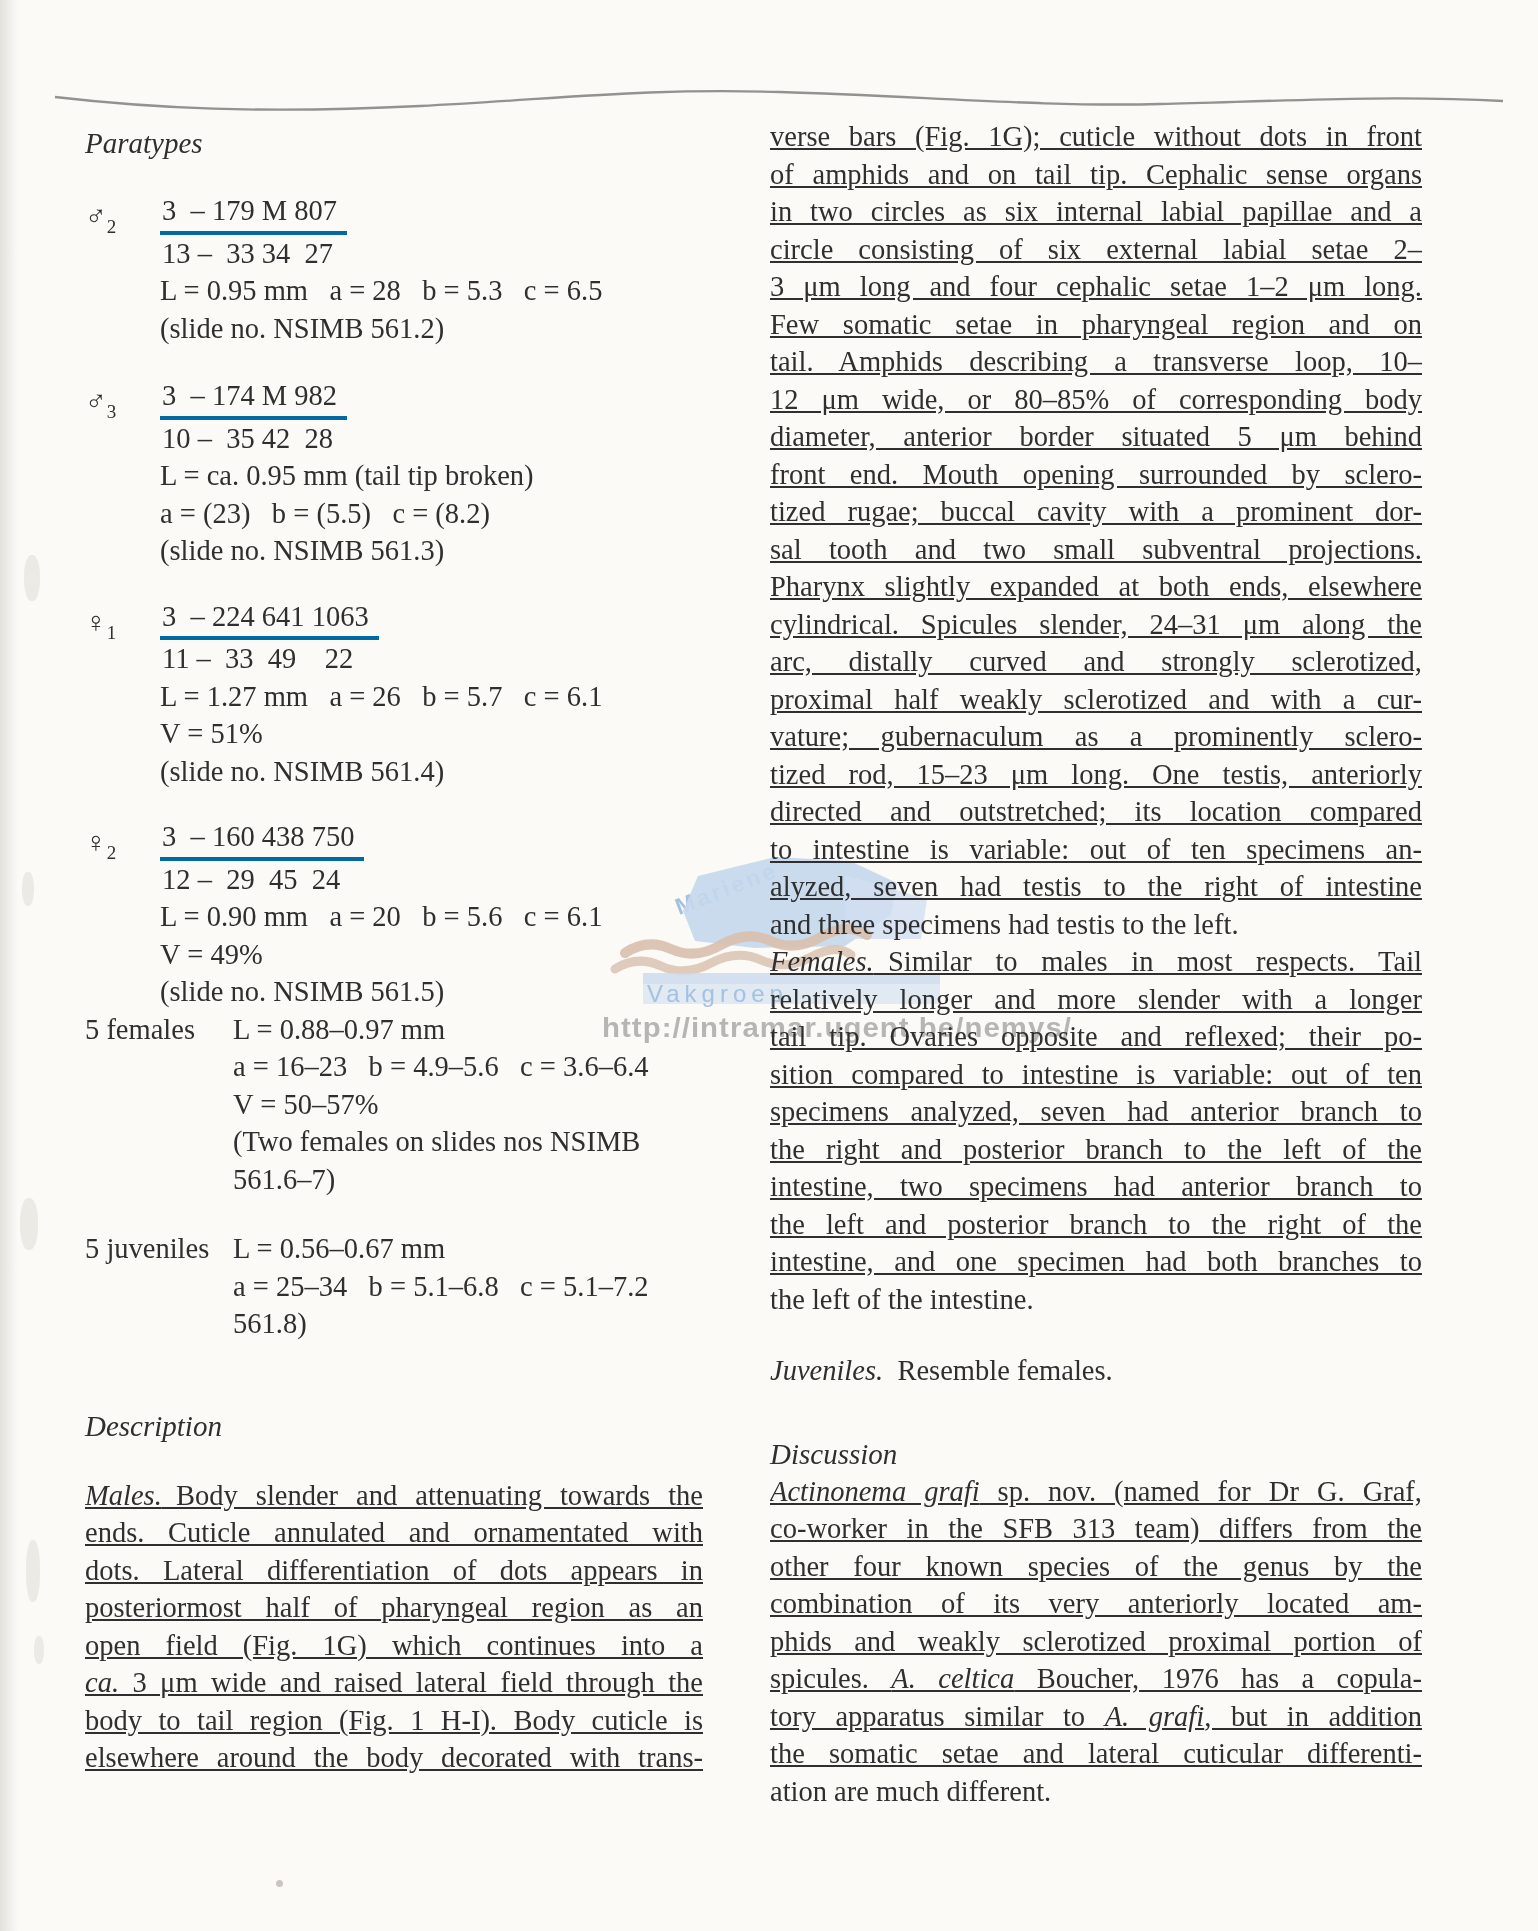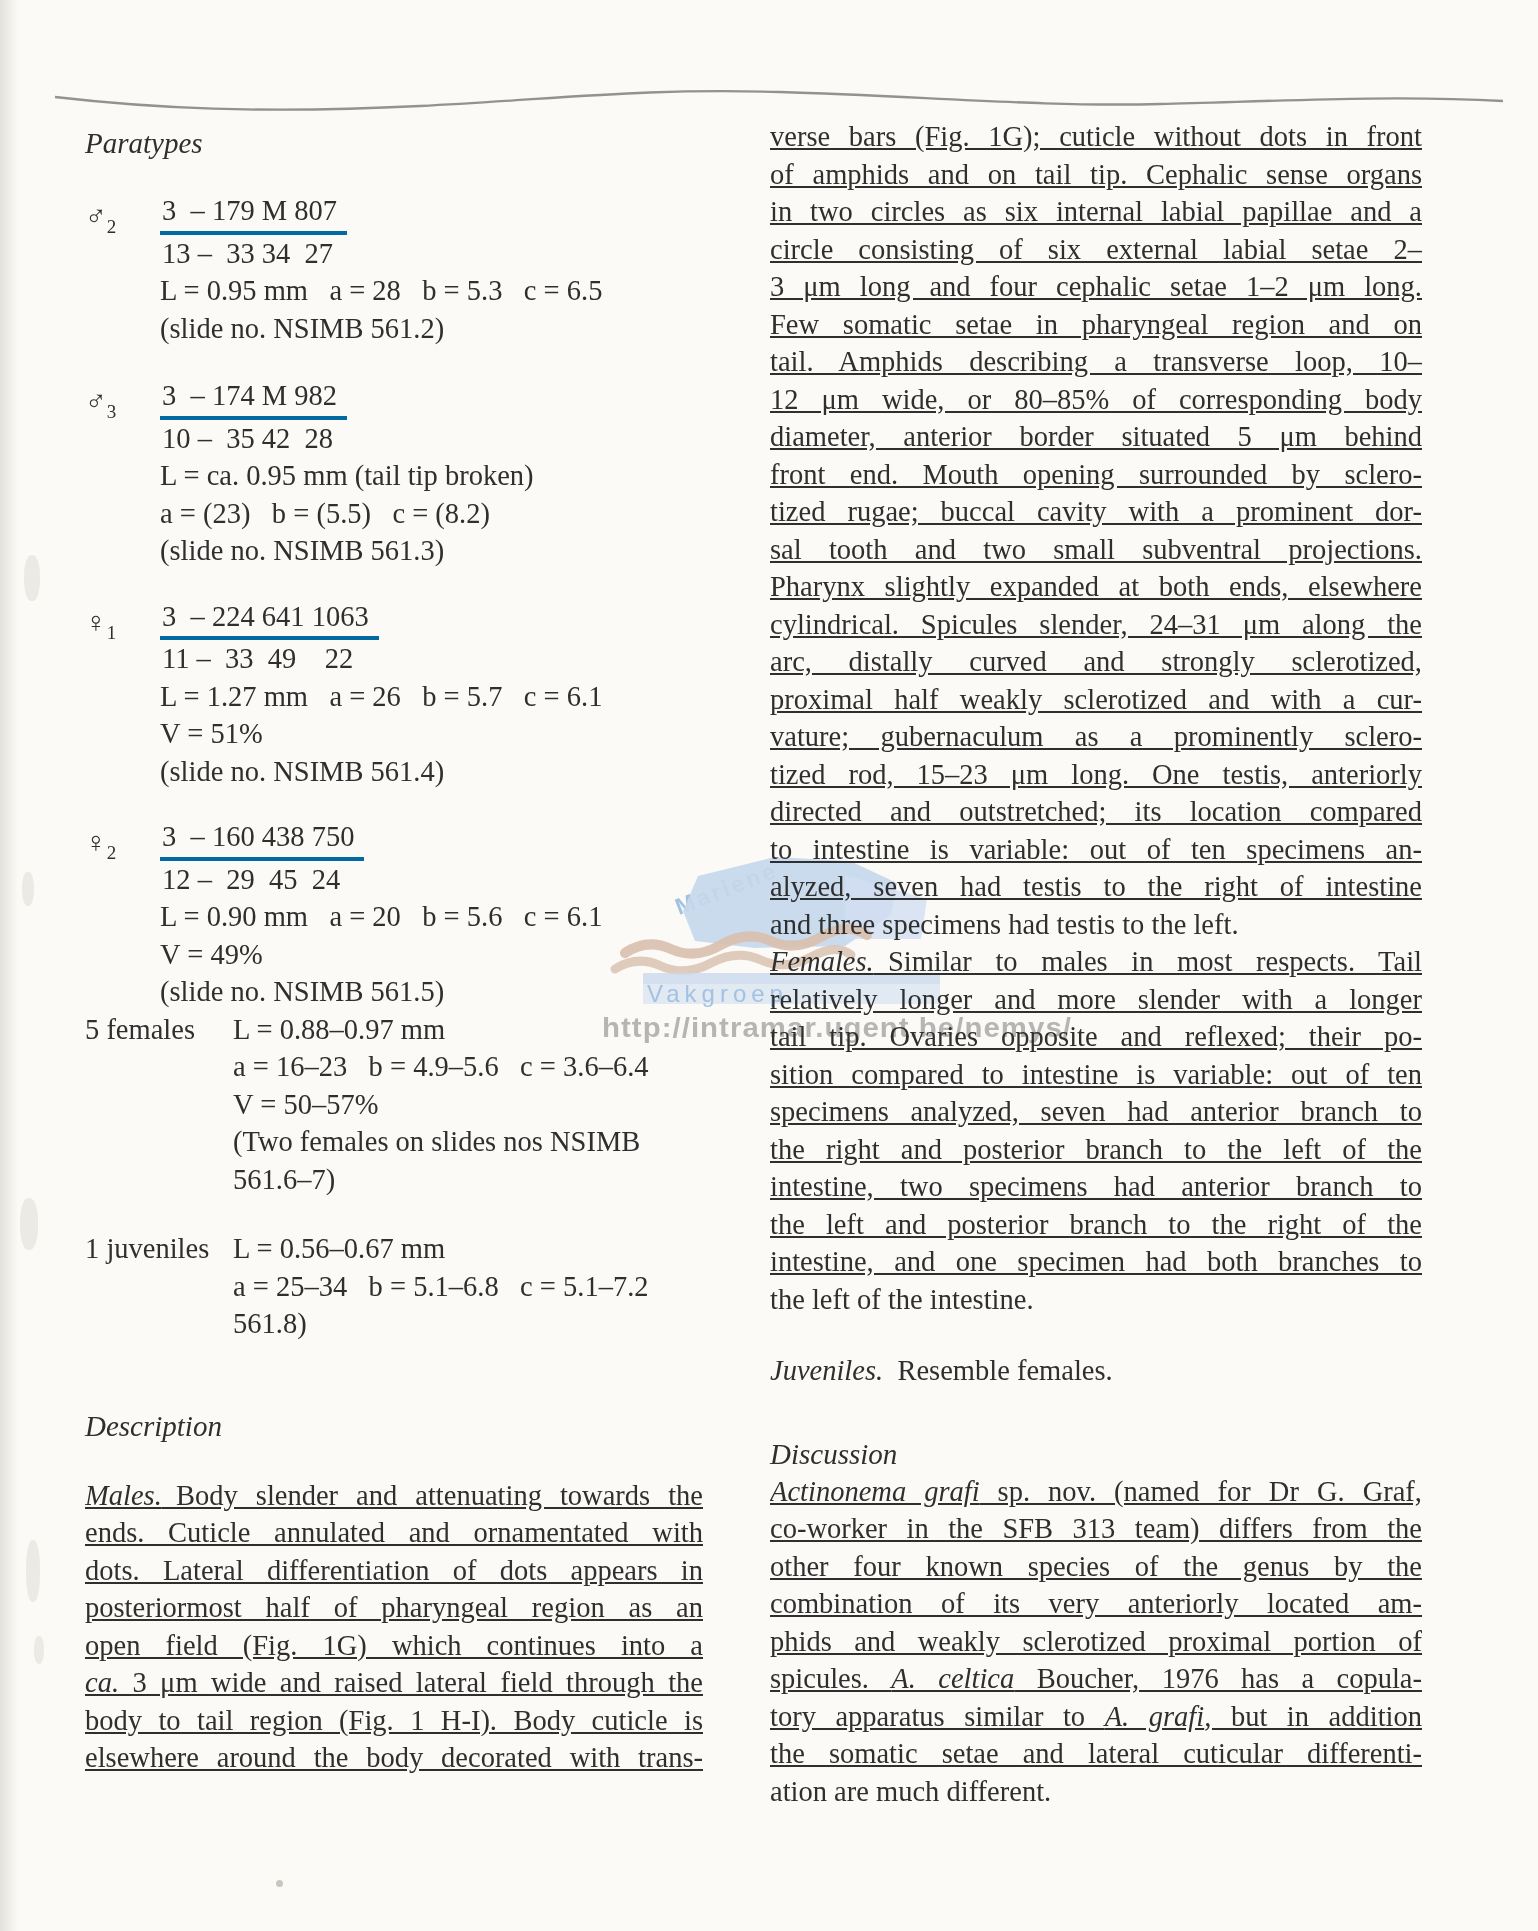--- a/index.html
+++ b/index.html
@@ -120,21 +120,21 @@
       <div>
           <div class="pline">L = 0.88–0.97 mm</div>
           <div class="pline">a = 16–23   b = 4.9–5.6   c = 3.6–6.4</div>
           <div class="pline">V = 50–57%</div>
           <div class="pline">(Two females on slides nos NSIMB</div>
           <div class="pline">561.6–7)</div>
         </div>
     </div>
 
     <div class="group mt32">
-      <span class="glabel">1 juveniles</span>
+      <span class="glabel">5 juveniles</span>
       <div>
           <div class="pline">L = 0.56–0.67 mm</div>
           <div class="pline">a = 25–34   b = 5.1–6.8   c = 5.1–7.2</div>
           <div class="pline">561.8)</div>
         </div>
     </div>
 
     <div class="heading mt64">Description</div>
 
     <div class="para mt32">

